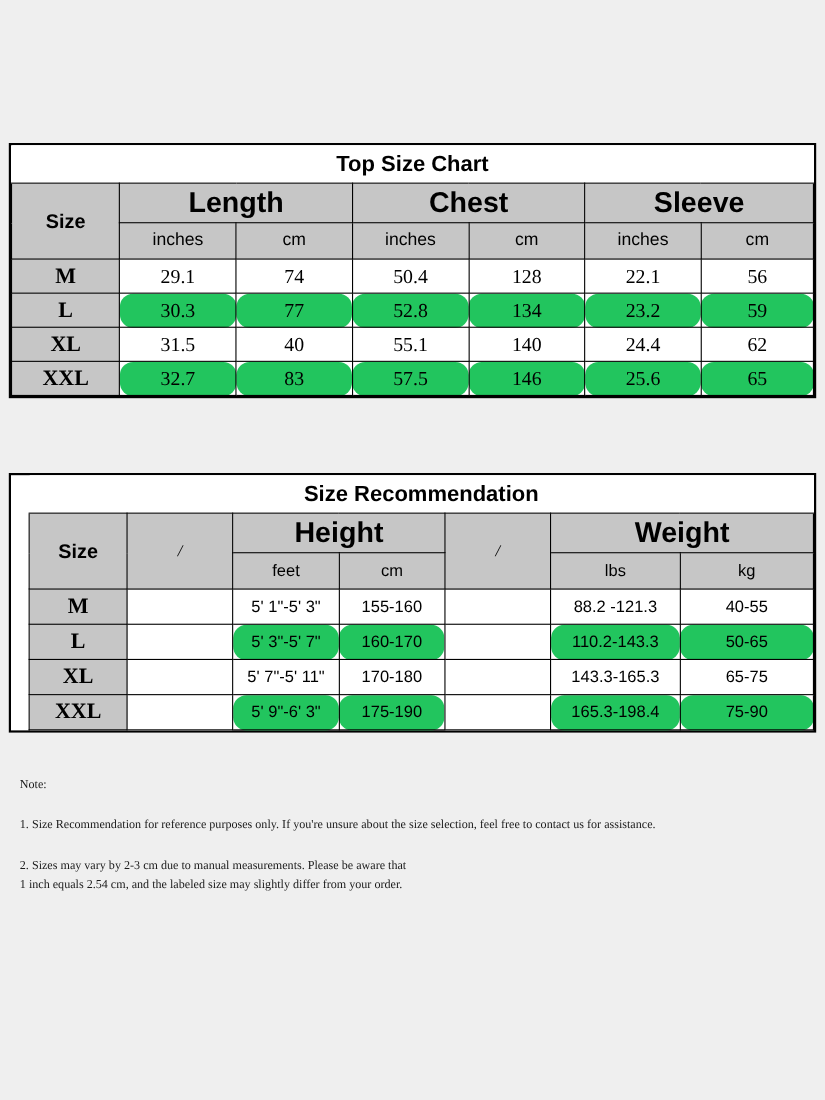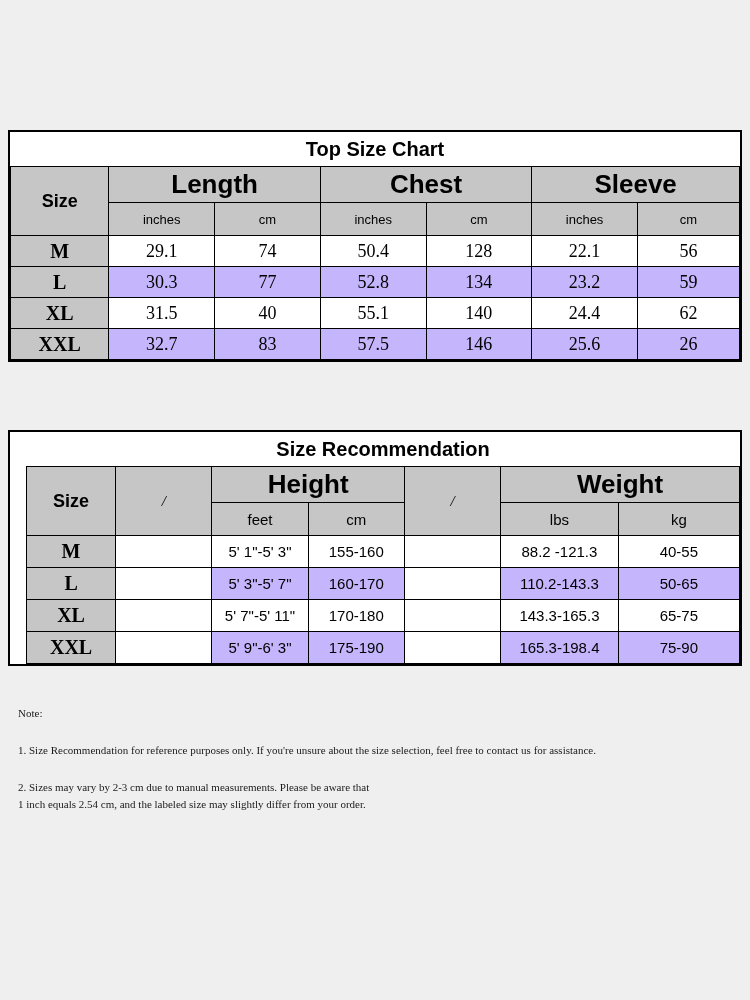--- a/index.html
+++ b/index.html
@@ -63,21 +63,21 @@
   .grp-head {
     background: #c6c6c6;
     font-family: "Liberation Sans", sans-serif;
     font-weight: bold;
     font-size: 26px;
     height: 35px;
   }
   .sub-head {
     background: #c6c6c6;
     font-family: "Liberation Sans", sans-serif;
-    font-size: 13px;
+    font-size: 16px;
     height: 32px;
   }
   .size-head {
     background: #c6c6c6;
     font-family: "Liberation Sans", sans-serif;
     font-weight: bold;
     font-size: 18px;
   }
   .size-cell {
     background: #c6c6c6;
@@ -86,21 +86,22 @@
     font-size: 20px;
     height: 30px;
   }
   .data-cell {
     background: #fff;
     font-family: "Liberation Serif", serif;
     font-size: 18px;
     height: 30px;
   }
   .shade-row .data-cell {
-    background: #c4b5fd;
+    background: #22c55e;
+    border-radius: 12px;
   }
 
   
   #size-recommendation .sub-head {
     font-family: "Liberation Sans", sans-serif;
     font-size: 15px;
   }
   #size-recommendation .data-cell {
     font-family: "Liberation Sans", sans-serif;
     font-size: 15px;
@@ -195,21 +196,21 @@
         <td class="data-cell">24.4</td>
         <td class="data-cell">62</td>
       </tr>
       <tr class="shade-row">
         <td class="size-cell">XXL</td>
         <td class="data-cell">32.7</td>
         <td class="data-cell">83</td>
         <td class="data-cell">57.5</td>
         <td class="data-cell">146</td>
         <td class="data-cell">25.6</td>
-        <td class="data-cell">26</td>
+        <td class="data-cell">65</td>
       </tr>
     </tbody>
       </table>
   </div>
 
   <div class="chart-wrap" id="size-recommendation">
     <table>
       <colgroup>
         <col style="width:12.5%">
         <col style="width:13.5%">

